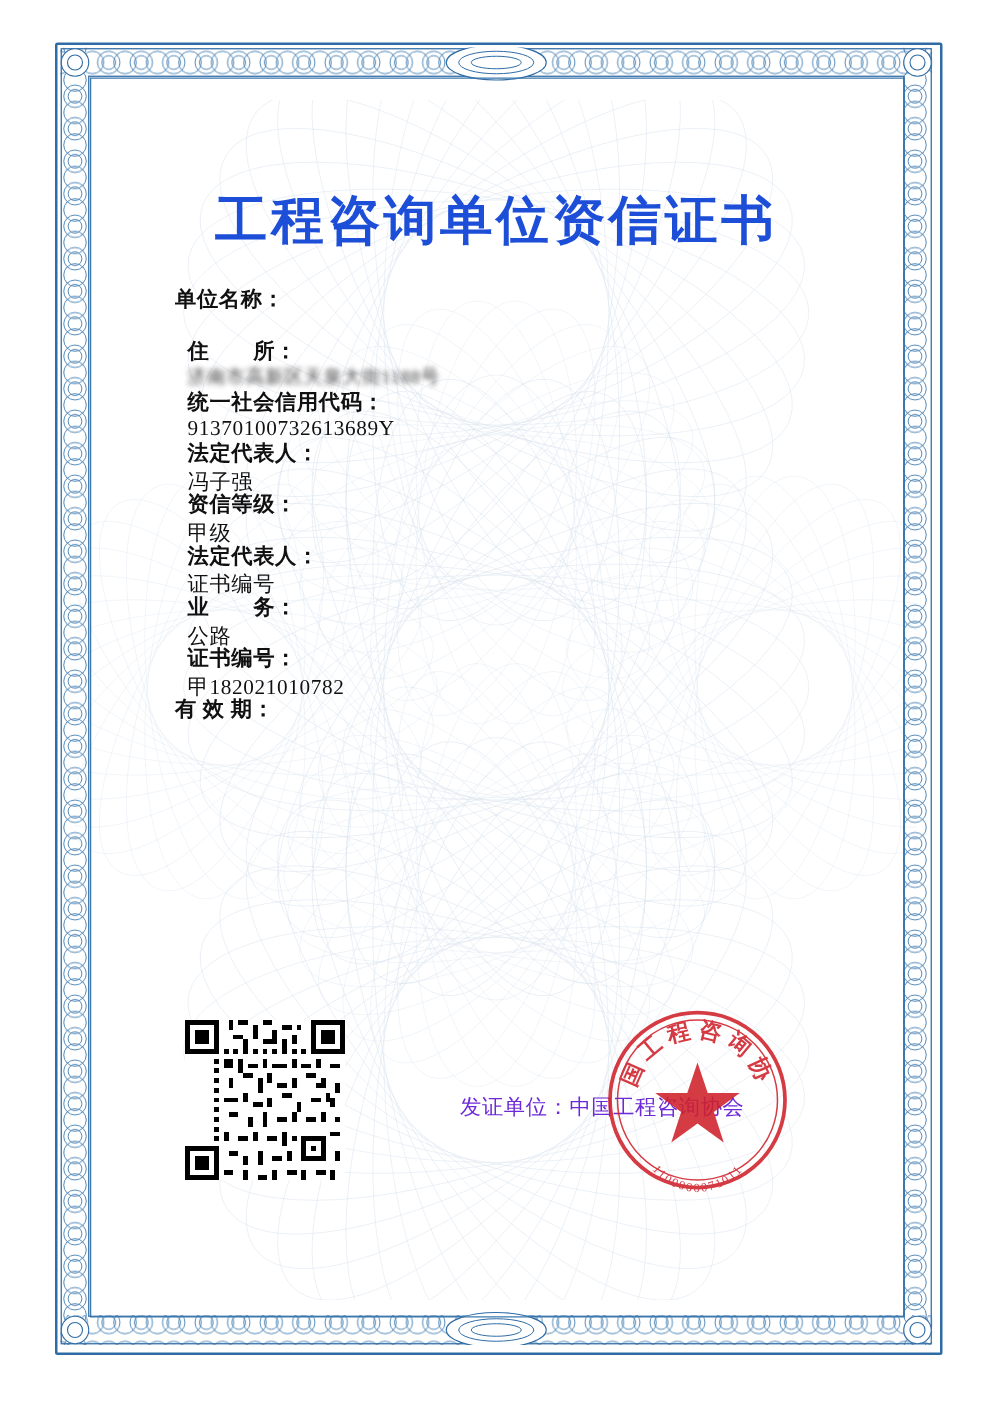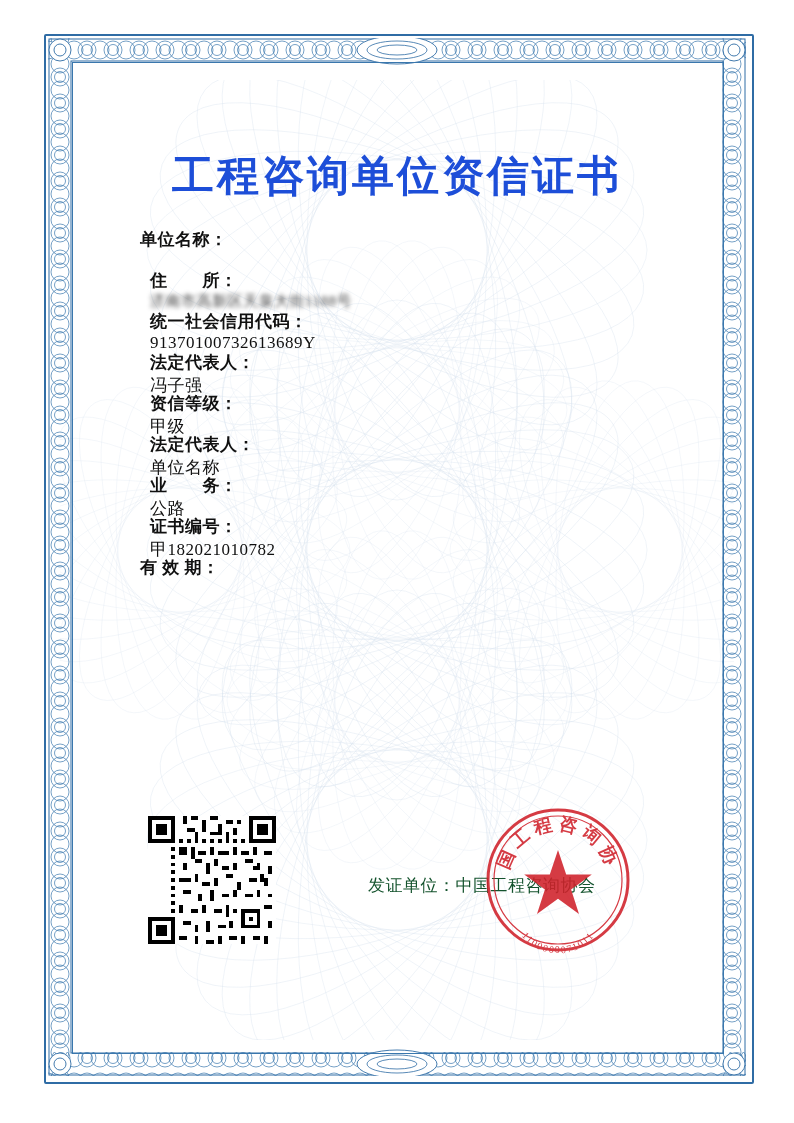--- a/index.html
+++ b/index.html
@@ -118,21 +118,21 @@
     height: 128px;
   }
 
   
   .issuer {
     position: absolute;
     left: 368px;
     top: 874px;
     font-size: 17px;
     letter-spacing: 0.5px;
-    color: #14532d;
+    color: #6d28d9;
     white-space: pre;
   }
 
   
   .seal {
     position: absolute;
     left: 484px;
     top: 806px;
     width: 148px;
     height: 148px;
@@ -276,21 +276,21 @@
     </div>
 
 
     <div class="field-row">
       <span class="field-label">资信等级：</span>
       <span class="field-value">甲级</span>
     </div>
 
     <div class="field-row">
       <span class="field-label">法定代表人：</span>
-      <span class="field-value">单位名称</span>
+      <span class="field-value">证书编号</span>
     </div>
 
     <div class="field-row">
       <span class="field-label">业　　务：</span>
       <span class="field-value">公路</span>
     </div>
 
     <div class="field-row">
       <span class="field-label">证书编号：</span>
       <span class="field-value">甲182021010782</span>

